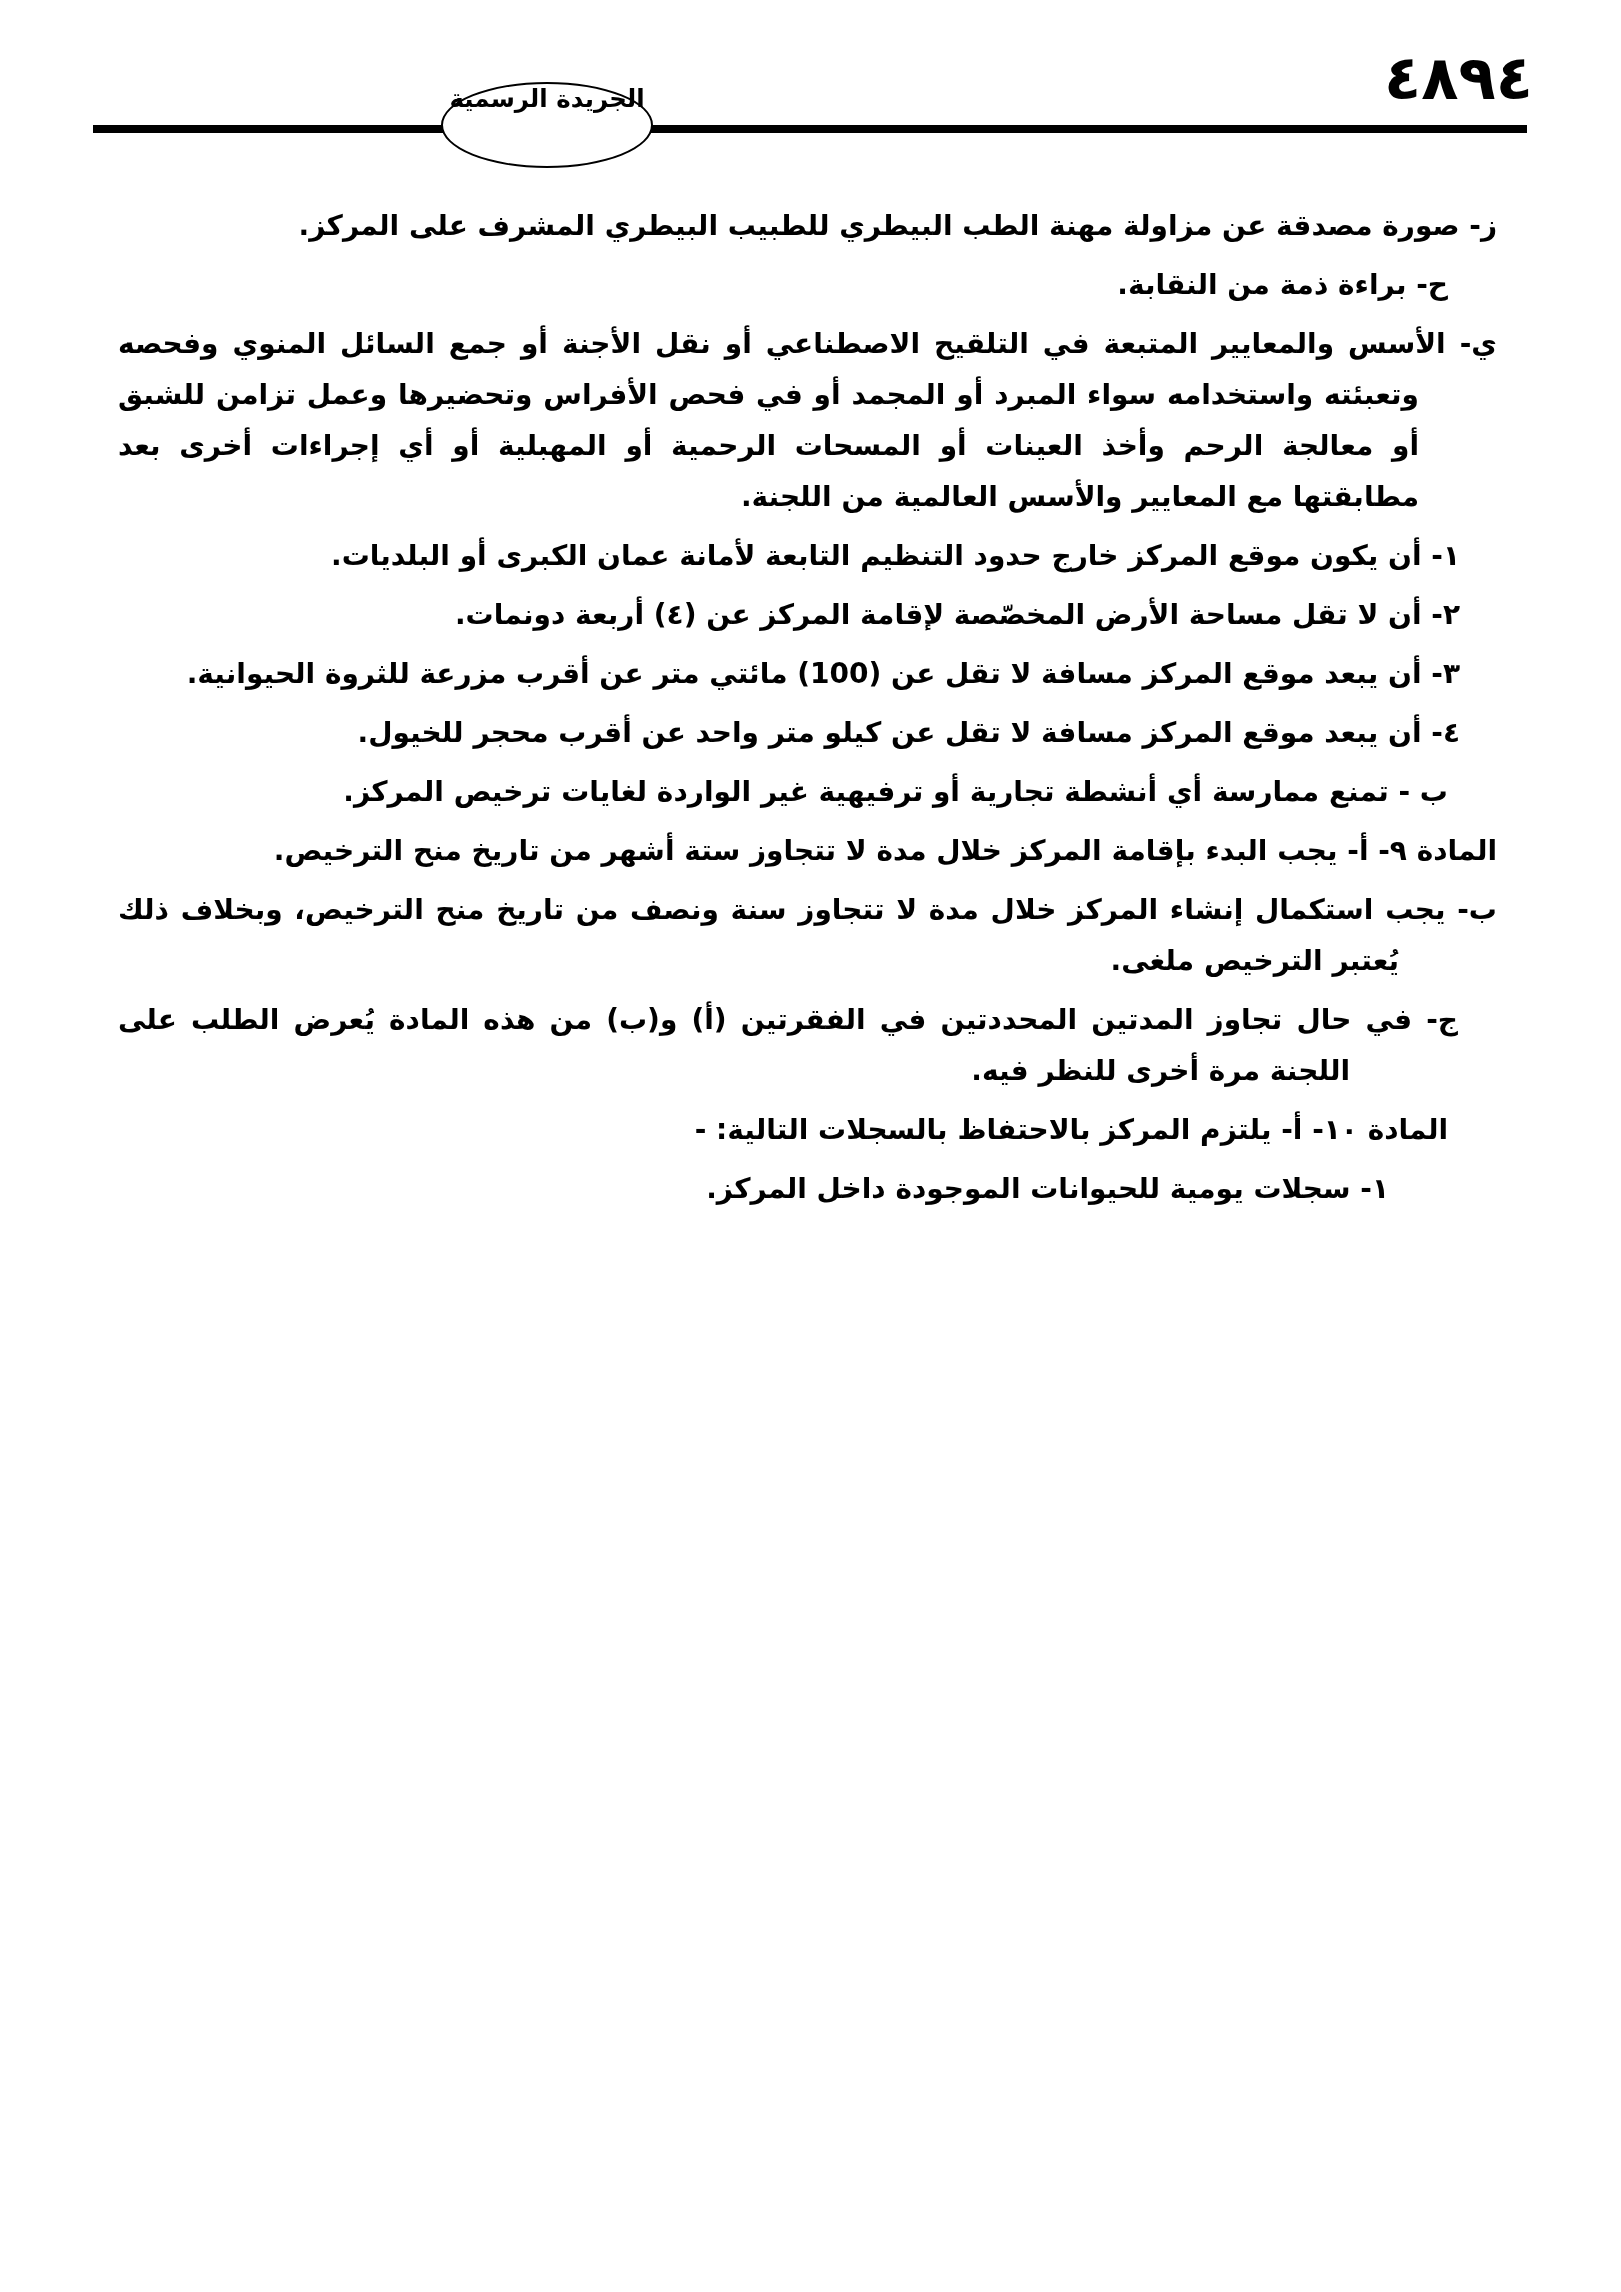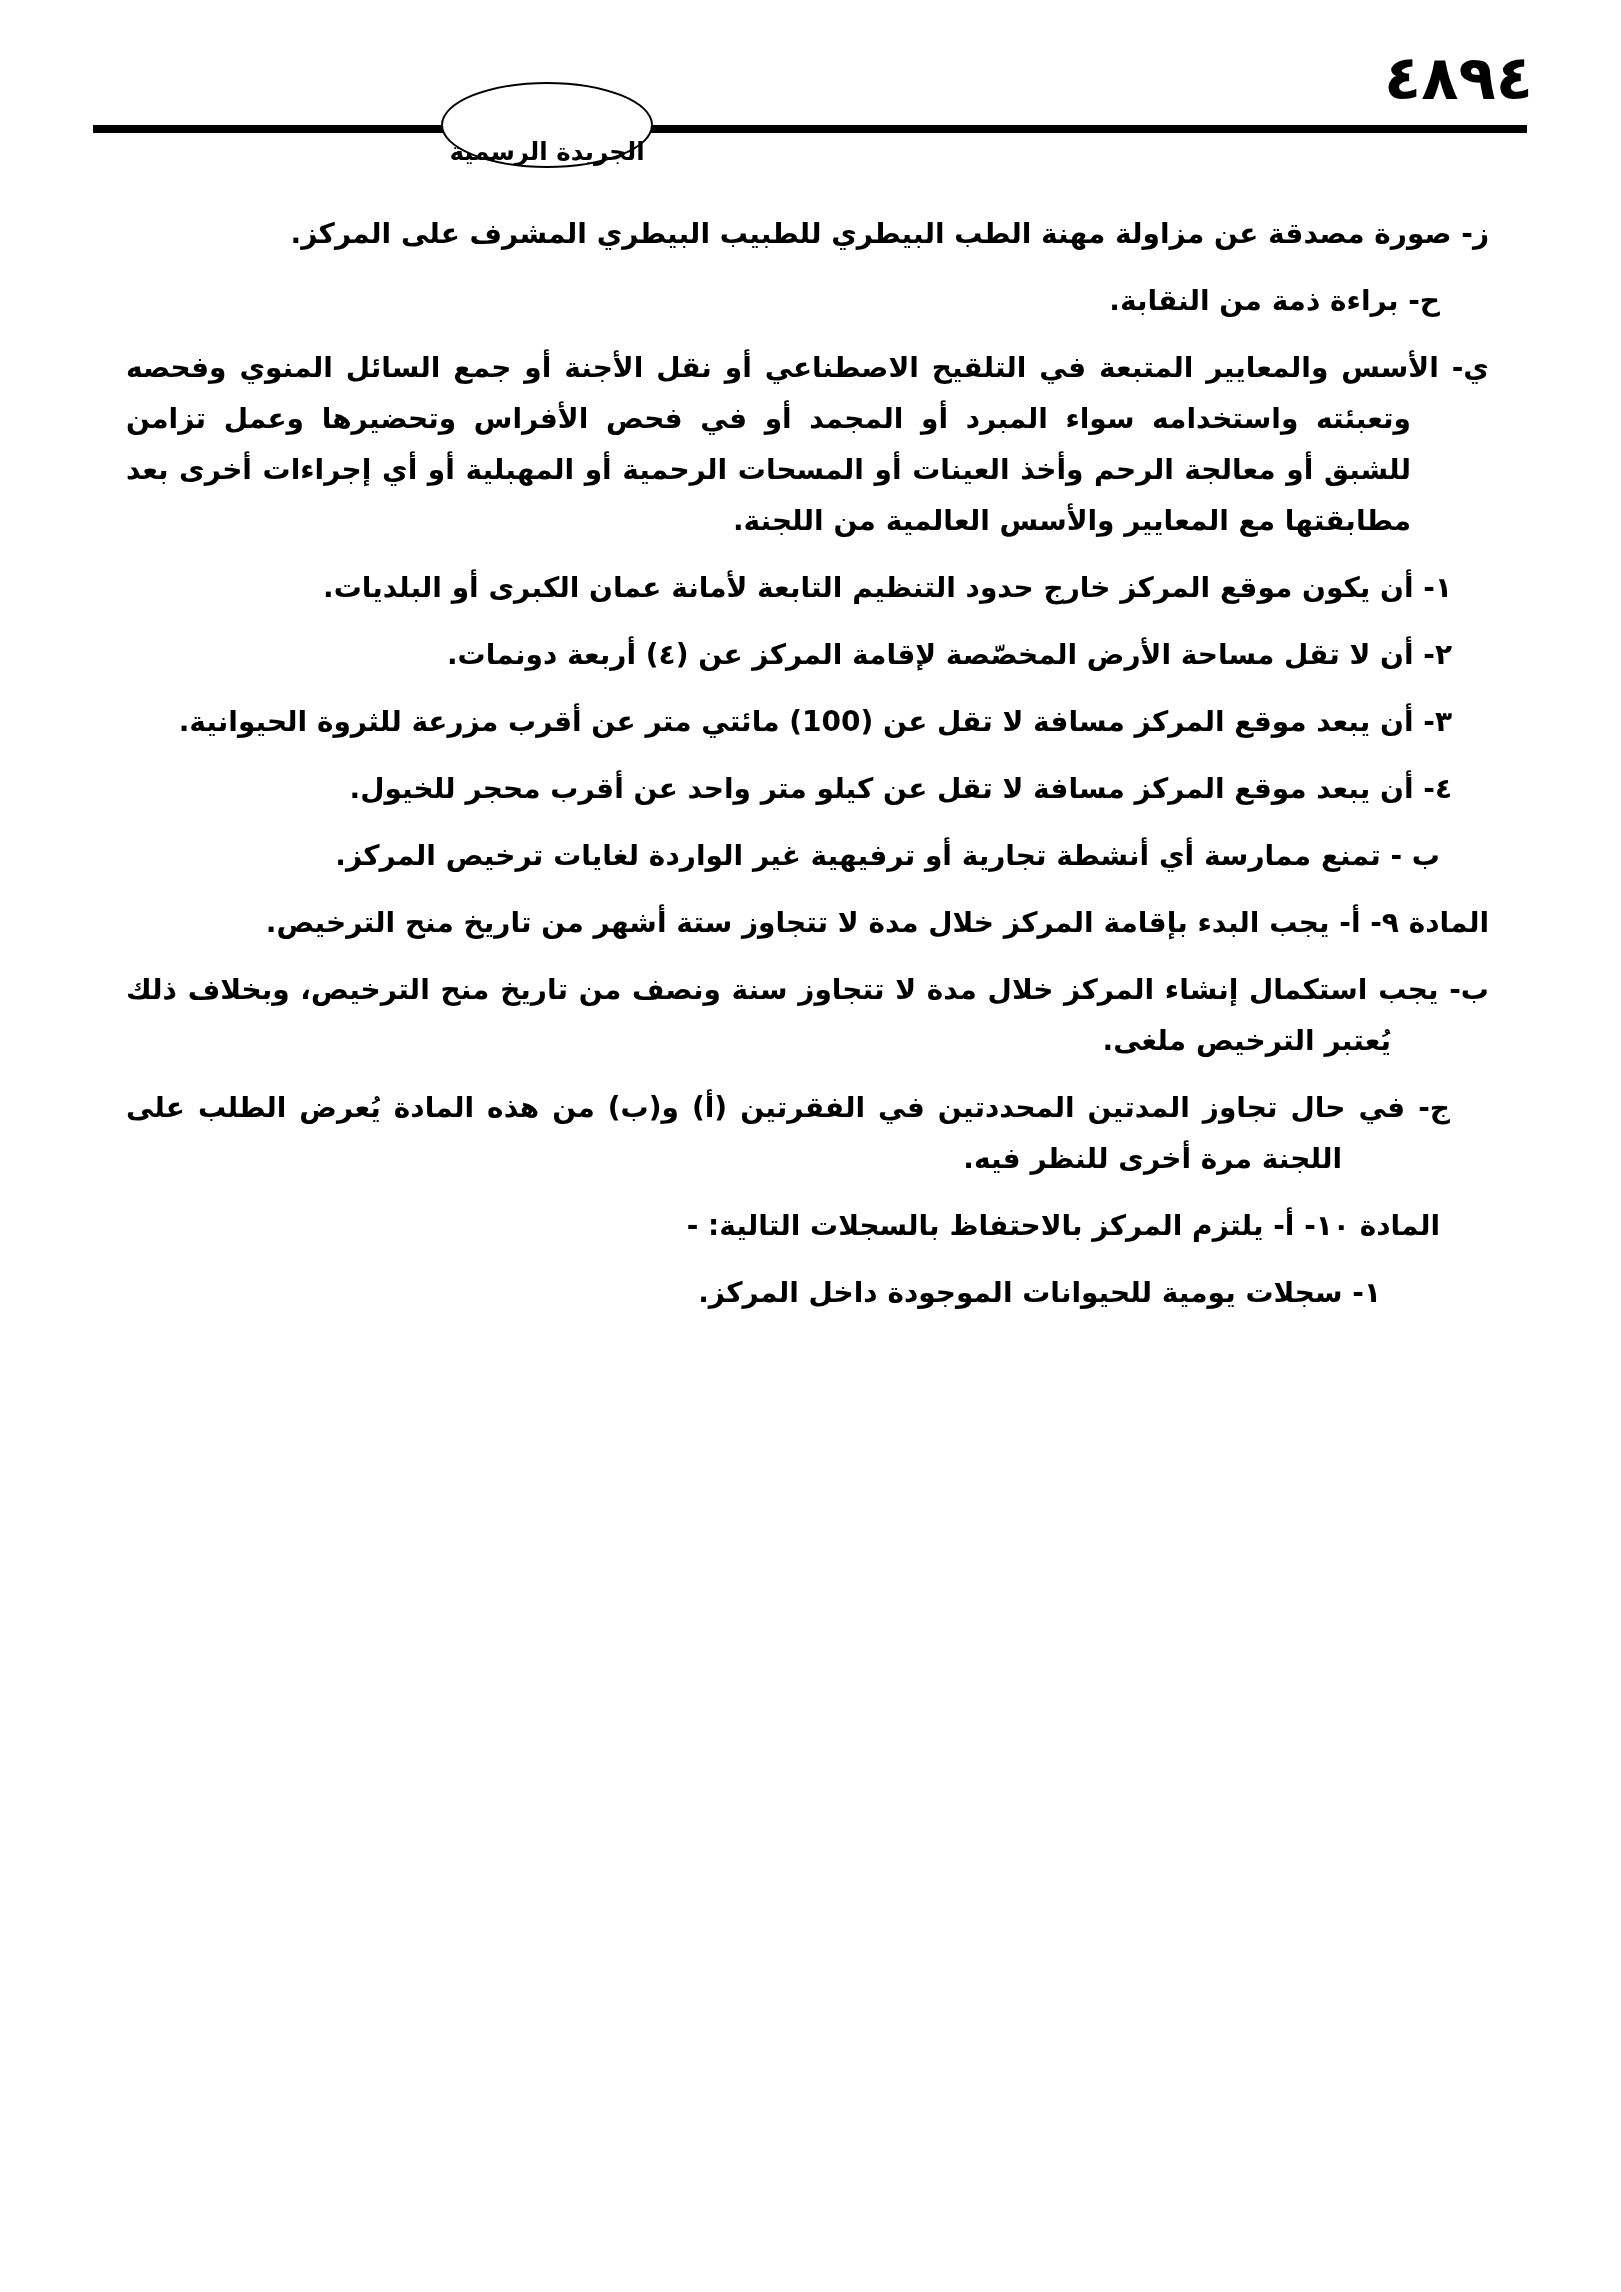--- a/index.html
+++ b/index.html
@@ -37,34 +37,34 @@
     position: absolute;
     top: 82px;
     left: 441px;
     width: 208px;
     height: 82px;
     border: 2.9px solid #000;
     border-radius: 50%;
     background: #fff;
     z-index: 2;
     display: flex;
-    align-items: flex-end;
+    align-items: flex-start;
     justify-content: center;
     font-size: 24.5px;
     font-weight: bold;
   }
   
   .content {
     position: absolute;
     top: 192px;
     right: 116px;
     left: 110px;
   }
   .content p {
-    margin: 16px;
+    margin: 8px;
     font-size: 28px;
     font-weight: bold;
     line-height: 51px;
     text-align: justify;
     direction: rtl;
   }
   
   .h80  { padding-right: 78px;  text-indent: -78px; }
   .h100 { padding-right: 98px; text-indent: -98px; }
   .h120 { padding-right: 118px; text-indent: -118px; }

